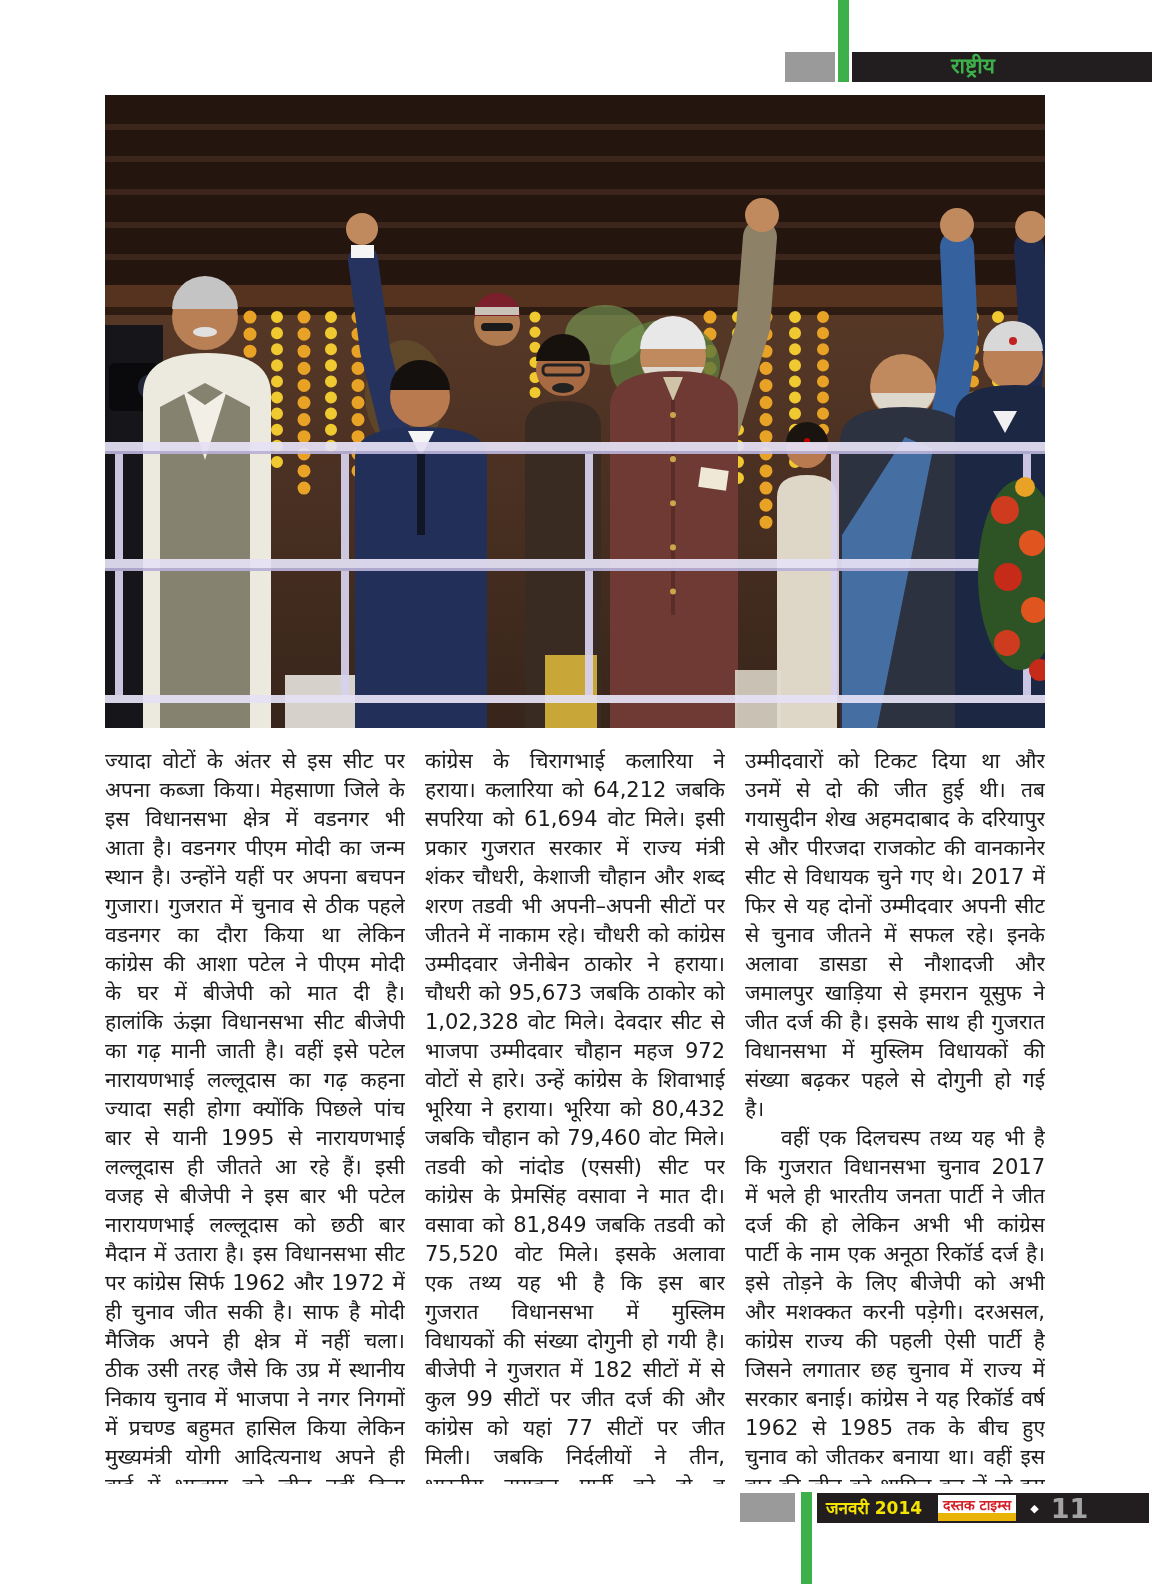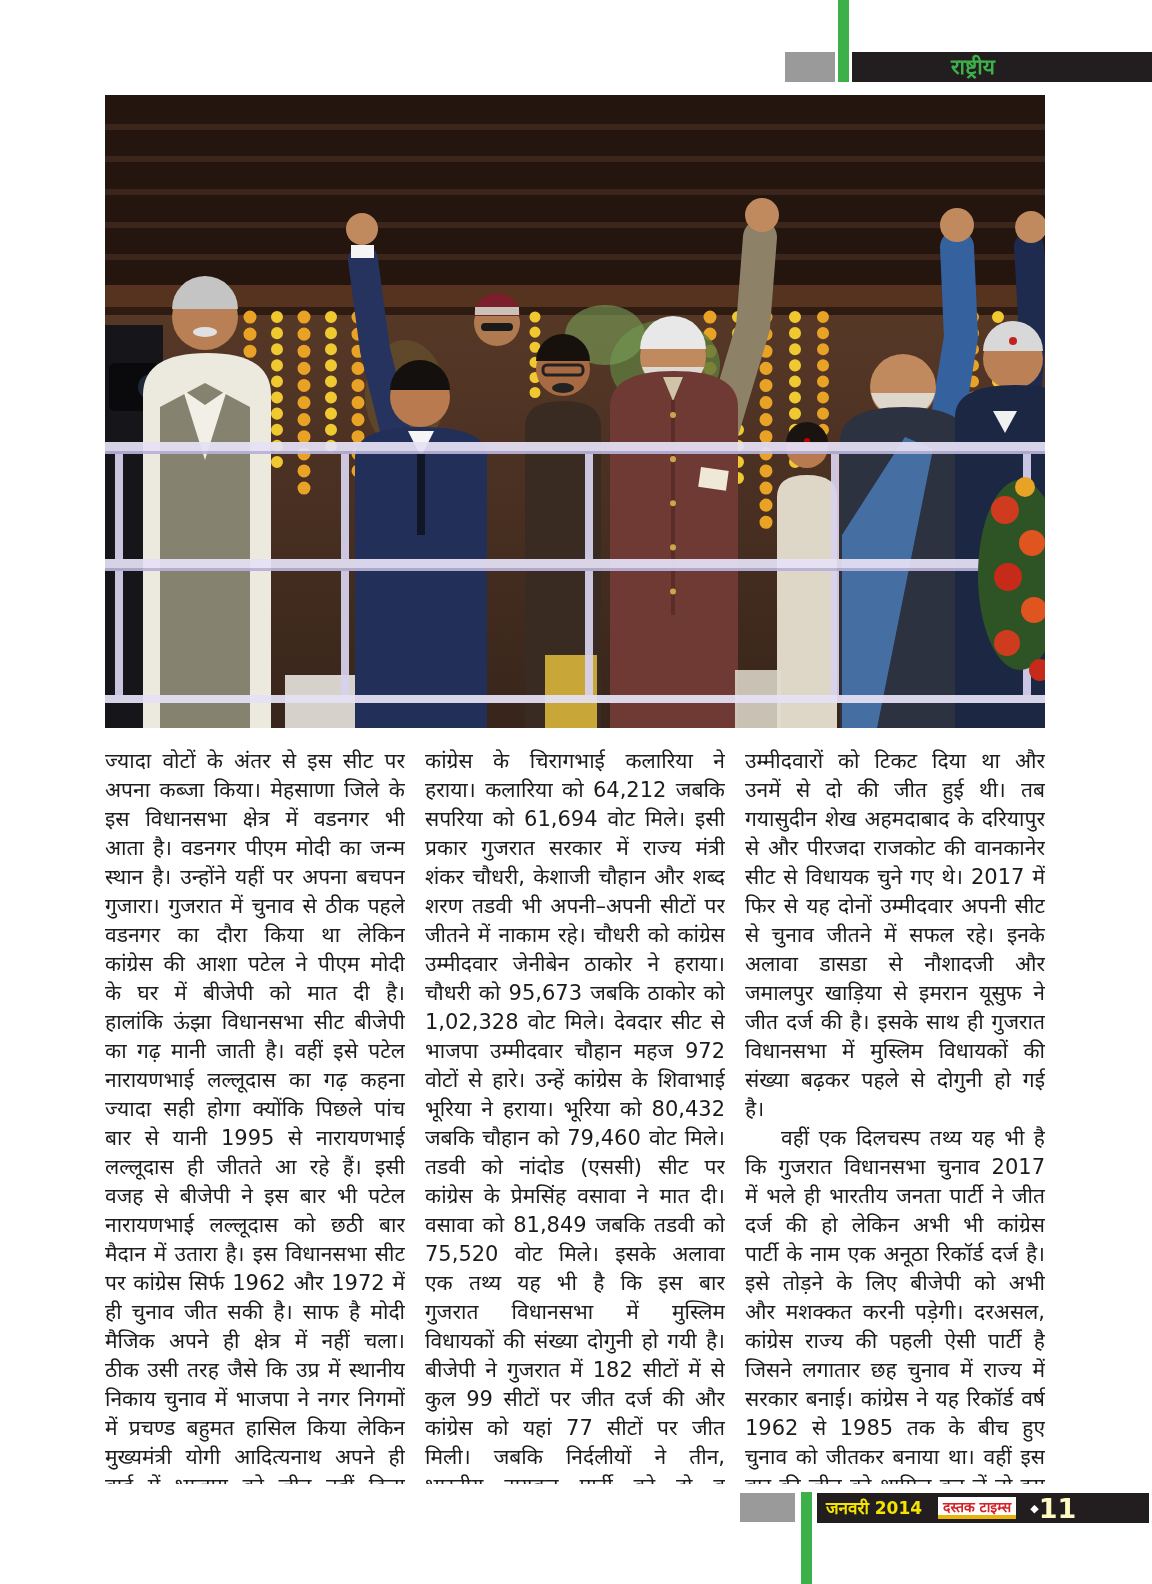--- a/index.html
+++ b/index.html
@@ -7,21 +7,21 @@
     width:1152px;height:1584px;background:#ffffff;position:relative;overflow:hidden;
     font-family:"DejaVu Sans",sans-serif;
   }
   .abs{position:absolute;}
 
   
   .header-gray-box{left:785px;top:52px;width:50px;height:30px;background:#9a9a9a;}
   .header-green-bar{left:838px;top:0;width:11px;height:82px;background:#3db04a;}
   .header-black-bar{
     left:852px;top:52px;width:300px;height:30px;background:#221e1f;
-    display:flex;align-items:center;justify-content:center;padding-right:58px;box-sizing:border-box;
+    display:flex;align-items:center;justify-content:center;padding-right:58px;box-sizing:border-box;font-family:Liberation Mono, monospace;
   }
   .section-label{color:#3db04a;font-size:21px;font-weight:bold;line-height:1;}
 
   
   .photo{left:105px;top:95px;width:940px;height:633px;display:block;}
 
   
   .columns{
     left:105px;top:747px;width:940px;height:737px;
     display:flex;gap:20px;overflow:hidden;
@@ -37,24 +37,24 @@
   
   .footer-gray-box{left:740px;top:1493px;width:55px;height:29px;background:#9a9a9a;}
   .footer-green-bar{left:801px;top:1492px;width:11px;height:92px;background:#3db04a;}
   .footer-black-bar{
     left:817px;top:1493px;width:332px;height:30px;background:#221e1f;
     display:flex;align-items:center;padding-left:9px;box-sizing:border-box;
   }
   .footer-date{color:#f5e400;font-weight:bold;font-size:17px;line-height:1;}
   .footer-logo{
     margin-left:16px;background:#ffffff;color:#d42027;font-weight:bold;font-size:14px;
-    line-height:1.15;padding:2px 5px 0 5px;border-bottom:4px solid #eab308;white-space:nowrap;
+    line-height:1.15;padding:2px 5px 0 5px;border-bottom:8px solid #eab308;white-space:nowrap;
   }
   .footer-diamond{margin-left:14px;color:#ffffff;font-size:11px;line-height:1;}
-  .footer-page-number{color:#fef9c3;font-weight:bold;font-size:27px;line-height:1;}
+  .footer-page-number{margin-left:12px;color:#a3a3a3;font-weight:bold;font-size:27px;line-height:1;}
 </style>
 </head>
 <body>
 
 <div>
 
   <div>
     <div class="abs header-gray-box"></div>
     <div class="abs header-green-bar"></div>
     <div class="abs header-black-bar">

